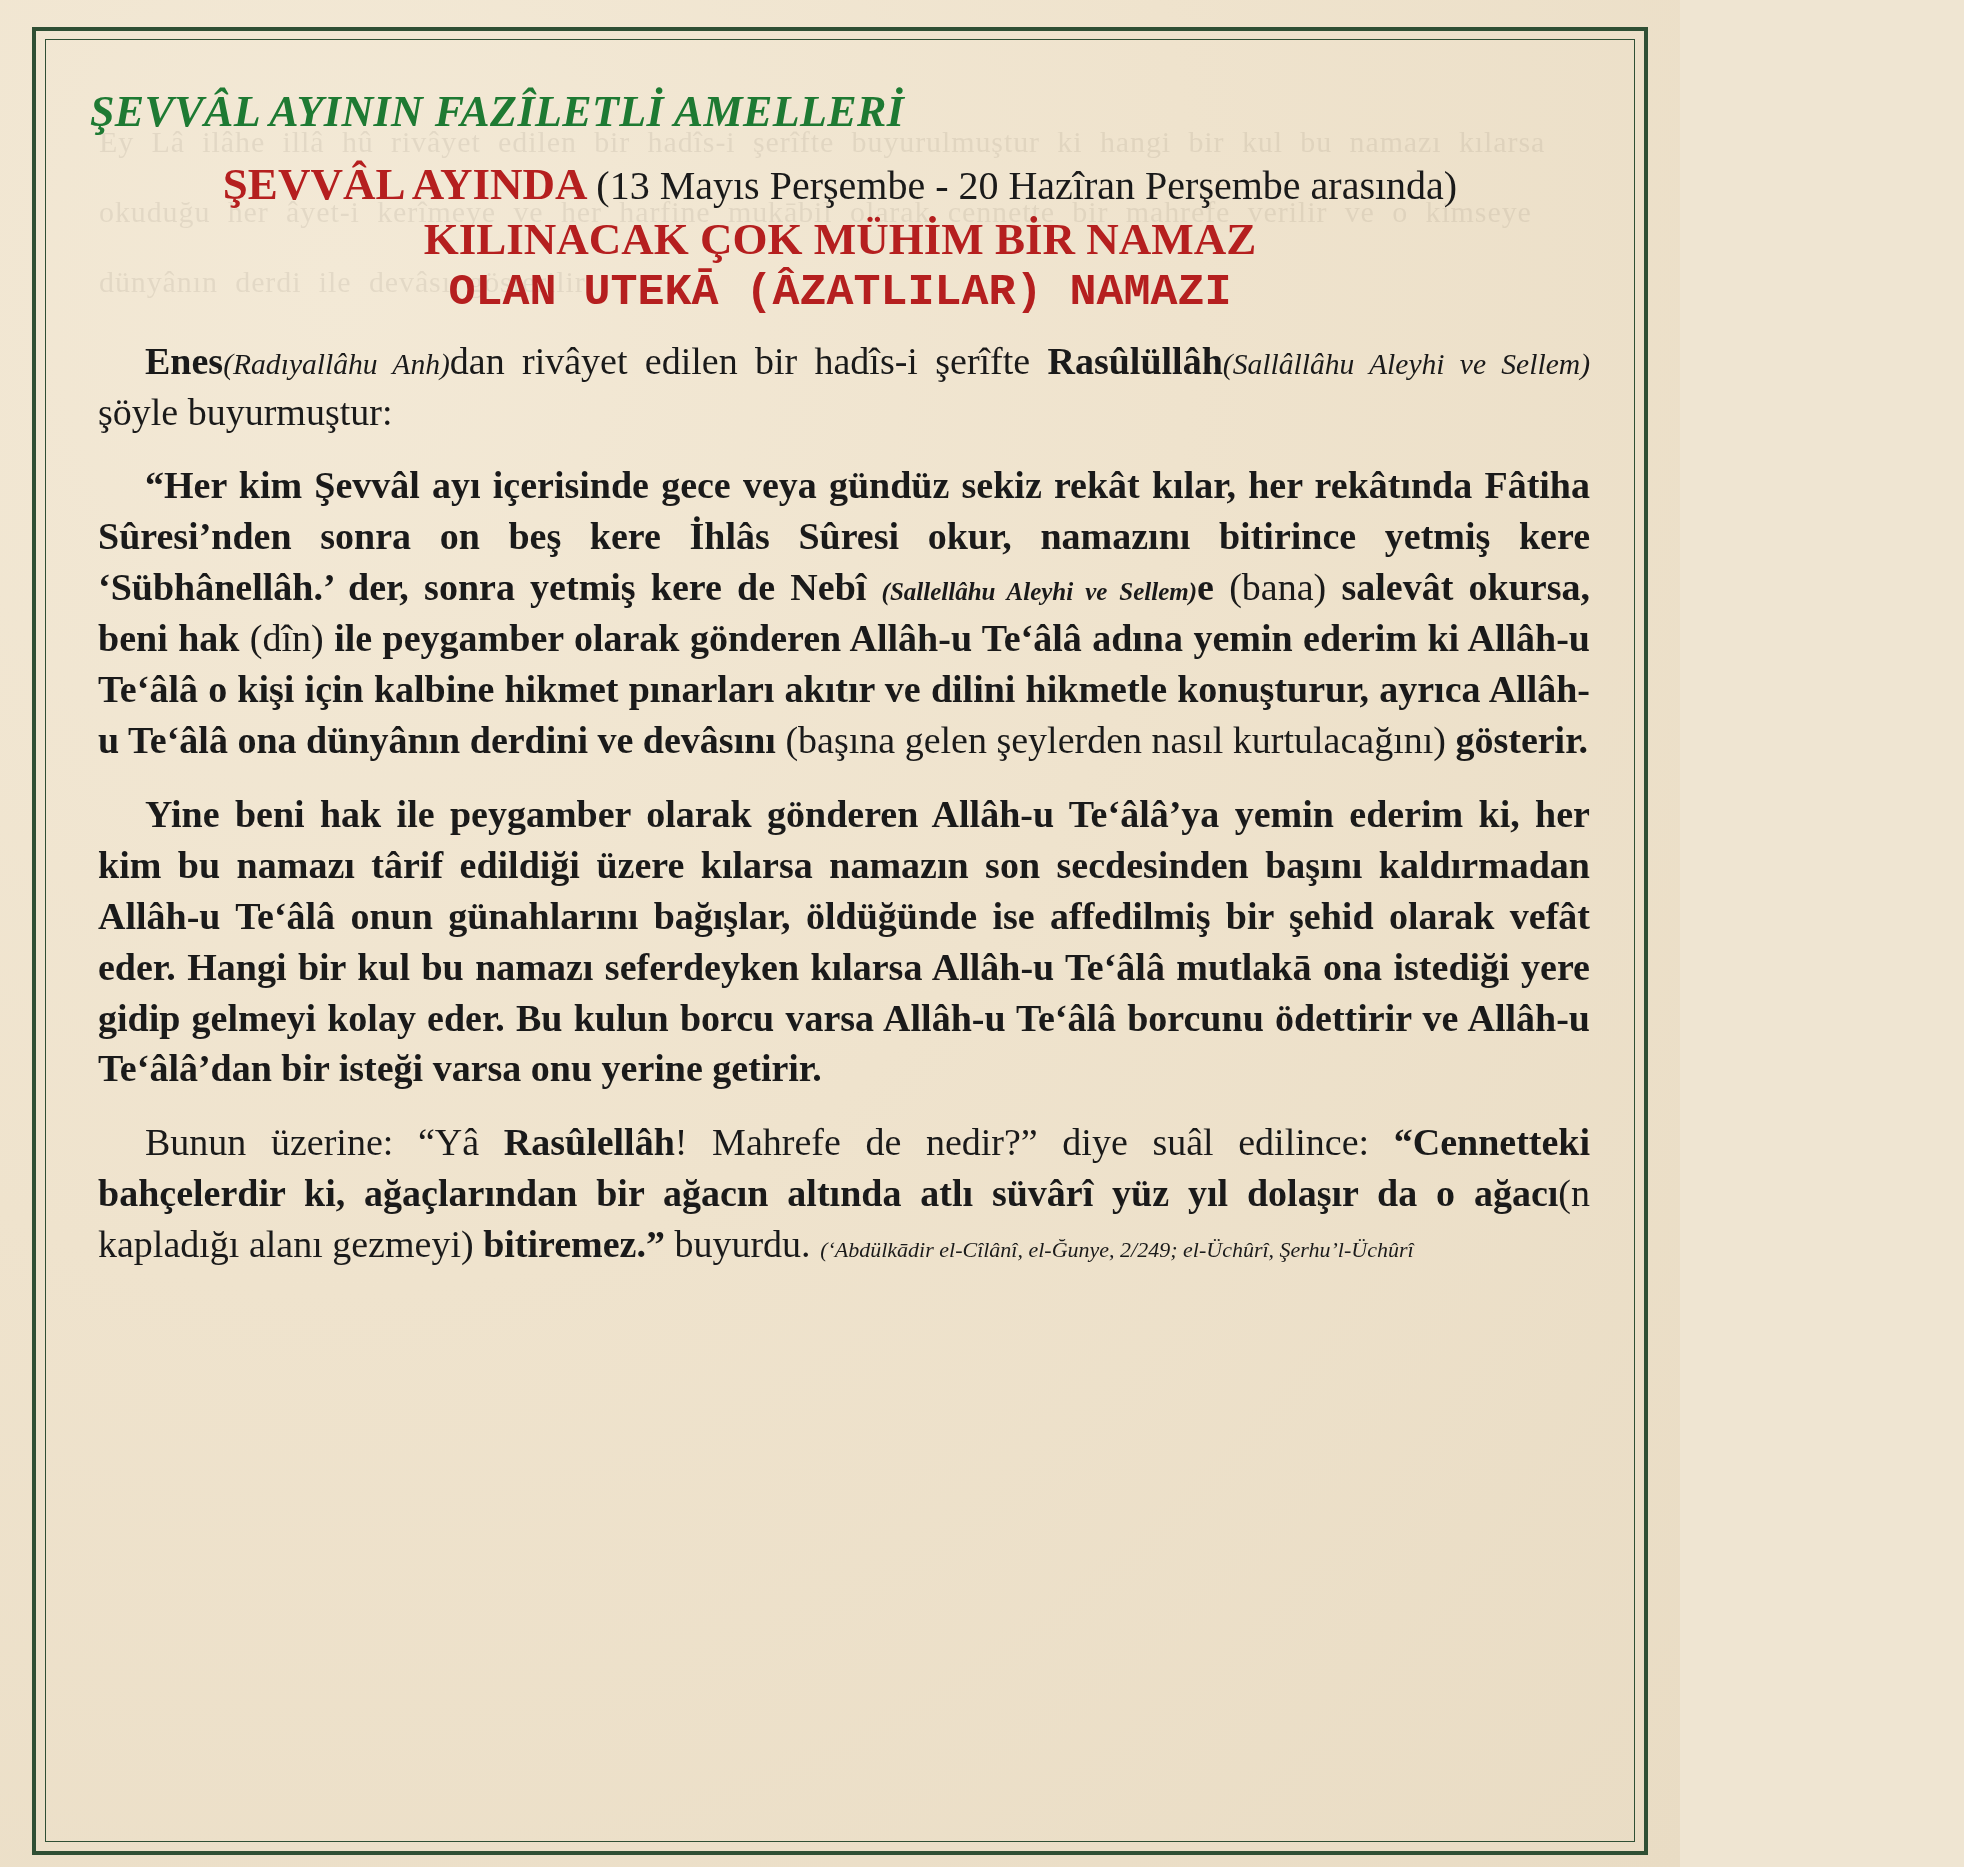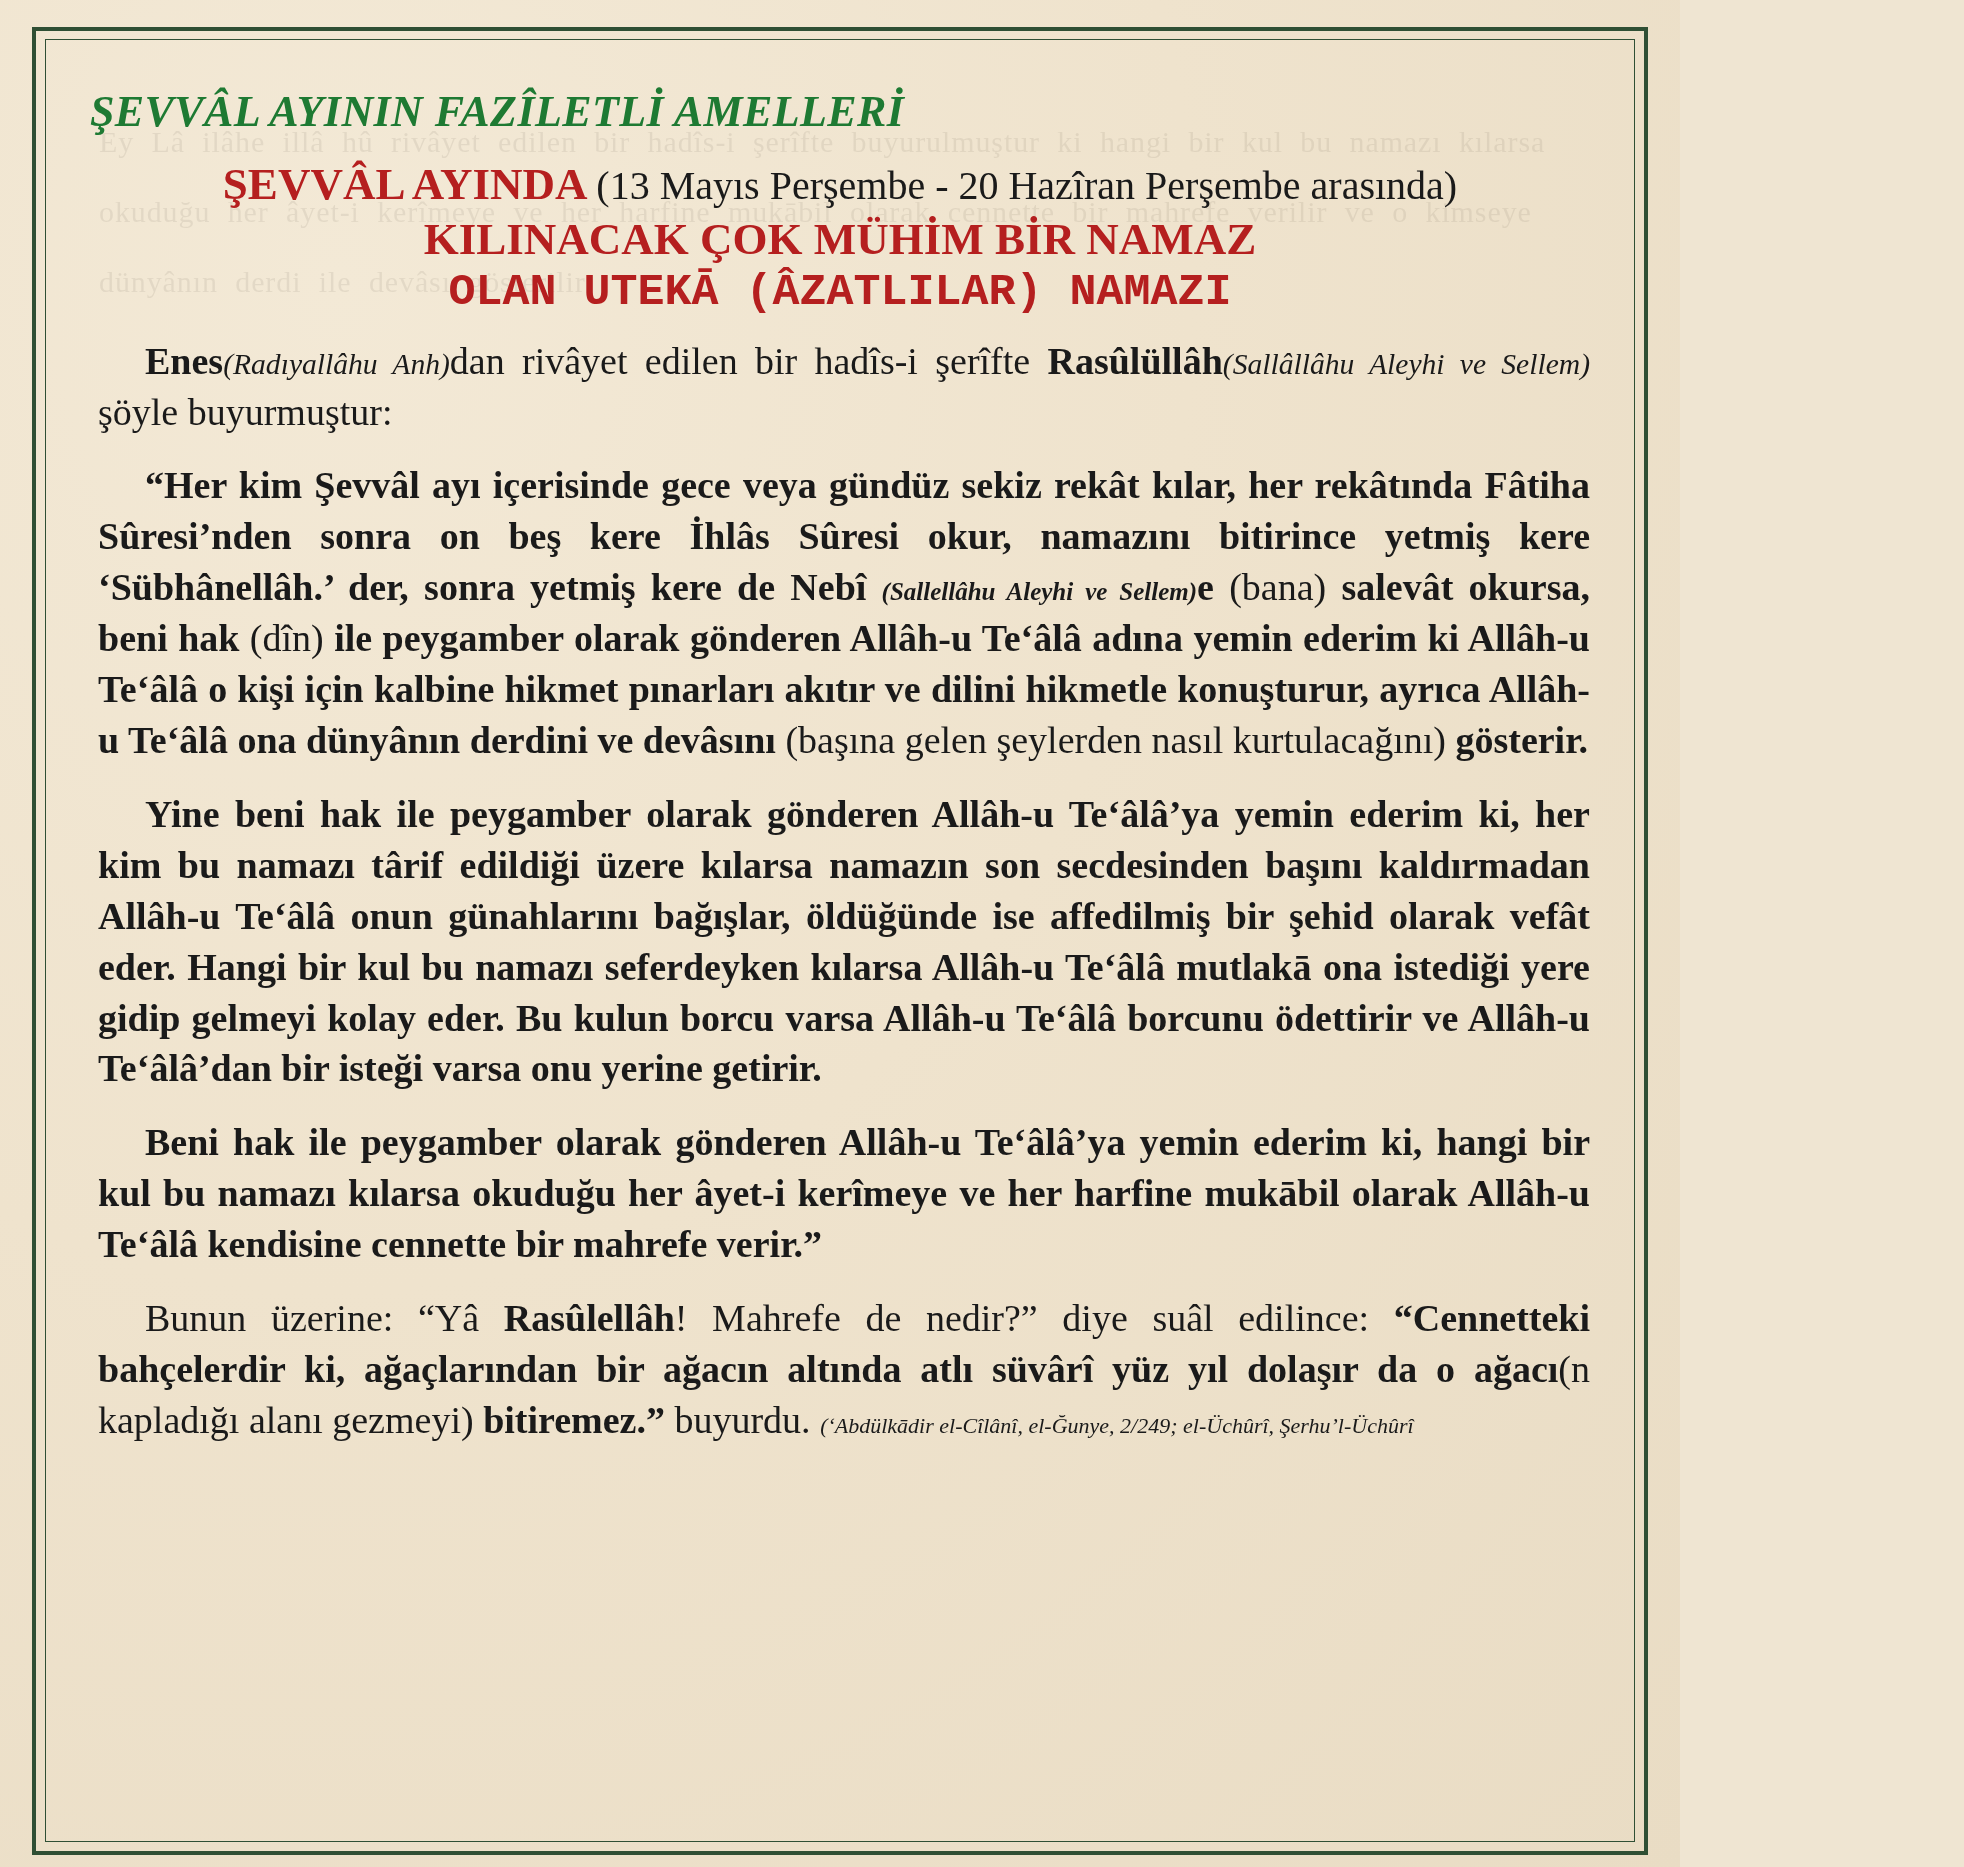--- a/index.html
+++ b/index.html
@@ -153,20 +153,19 @@
       <span class="l3">OLAN UTEKĀ (ÂZATLILAR) NAMAZI</span>
     </div>
 
     <p class="para indent">
       <span class="b">Enes</span><span class="small-ital">(Radıyallâhu Anh)</span><span>dan rivâyet edilen bir hadîs-i şerîfte </span><span class="b">Rasûlüllâh</span><span class="small-ital">(Sallâllâhu Aleyhi ve Sellem)</span><span> şöyle buyurmuştur:</span>
     </p>
 
     <div id="paragraphs">
         <p class="para indent"><span class="b">“Her kim Şevvâl ayı içerisinde gece veya gündüz sekiz rekât kılar, her rekâtında Fâtiha Sûresi’nden sonra on beş kere İhlâs Sûresi okur, namazını bitirince yetmiş kere ‘Sübhânellâh.’ der, sonra yetmiş kere de Nebî </span><span class="small-ital-b">(Sallellâhu Aleyhi ve Sellem)</span><span class="b">e </span><span>(bana) </span><span class="b">salevât okursa, beni hak </span><span>(dîn) </span><span class="b">ile peygamber olarak gönderen Allâh-u Te‘âlâ adına yemin ederim ki Allâh-u Te‘âlâ o kişi için kalbine hikmet pınarları akıtır ve dilini hikmetle konuşturur, ayrıca Allâh-u Te‘âlâ ona dünyânın derdini ve devâsını </span><span>(başına gelen şeylerden nasıl kurtulacağını) </span><span class="b">gösterir.</span></p>
         <p class="para indent"><span class="b">Yine beni hak ile peygamber olarak gönderen Allâh-u Te‘âlâ’ya yemin ederim ki, her kim bu namazı târif edildiği üzere kılarsa namazın son secdesinden başını kaldırmadan Allâh-u Te‘âlâ onun günahlarını bağışlar, öldüğünde ise affedilmiş bir şehid olarak vefât eder. Hangi bir kul bu namazı seferdeyken kılarsa Allâh-u Te‘âlâ mutlakā ona istediği yere gidip gelmeyi kolay eder. Bu kulun borcu varsa Allâh-u Te‘âlâ borcunu ödettirir ve Allâh-u Te‘âlâ’dan bir isteği varsa onu yerine getirir.</span></p>
-        <p class="para indent"><span class="b">Beni hak ile peygamber olarak gönderen Allâh-u Te‘âlâ’ya yemin ederim ki, hangi bir kul bu namazı kılarsa okuduğu her âyet-i kerîmeye ve her harfine mukābil olarak Allâh-u Te‘âlâ kendisine cennette bir mahrefe verir.”</span></p>
         <p class="para indent"><span>Bunun üzerine: “Yâ </span><span class="b">Rasûlellâh</span><span>! Mahrefe de nedir?” diye suâl edilince: </span><span class="b">“Cennetteki bahçelerdir ki, ağaçlarından bir ağacın altında atlı süvârî yüz yıl dolaşır da o ağacı</span><span>(n kapladığı alanı gezmeyi) </span><span class="b">bitiremez.”</span><span> buyurdu. </span><span class="src">(‘Abdülkādir el-Cîlânî, el-Ğunye, 2/249; el-Üchûrî, Şerhu’l-Üchûrî</span></p>
       </div>
 
 
   </div>
 </div>
 
 
 </body></html>

